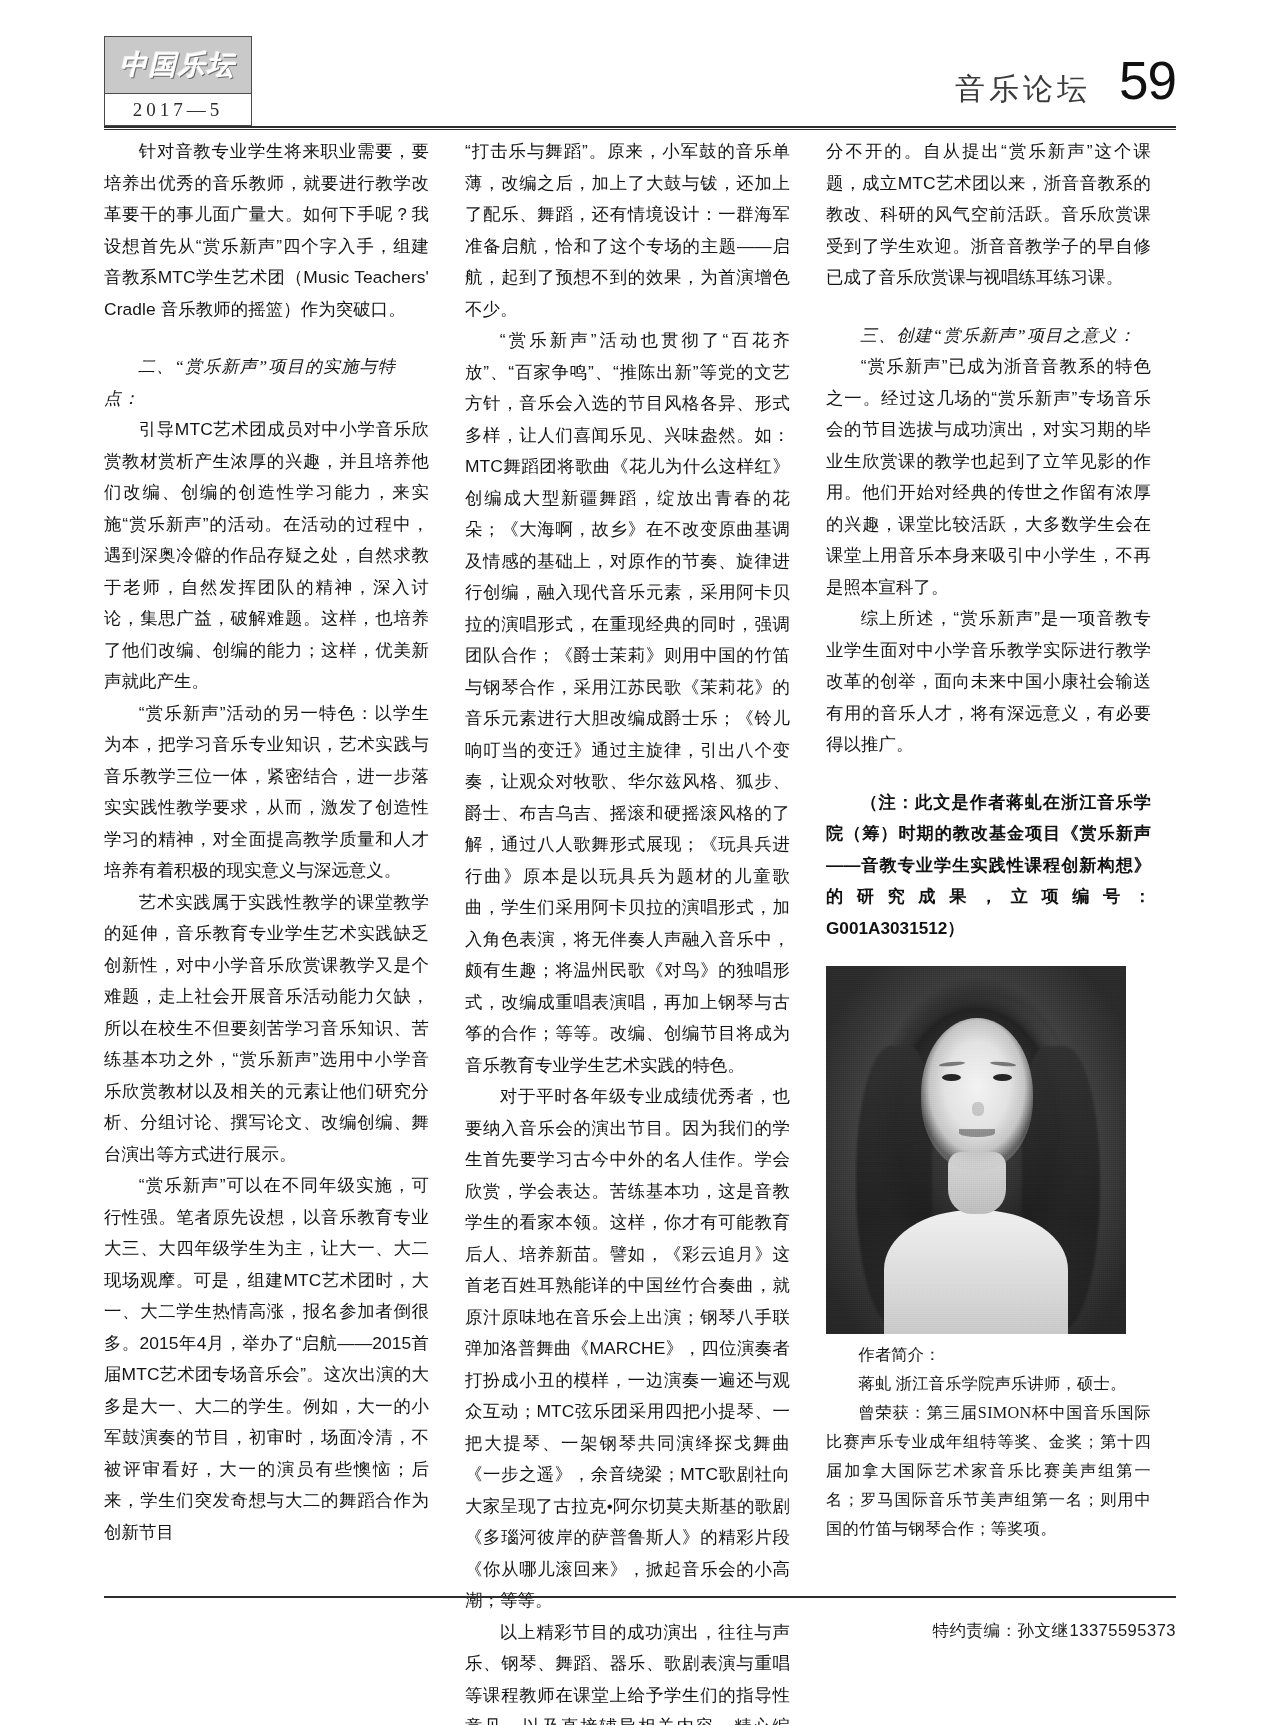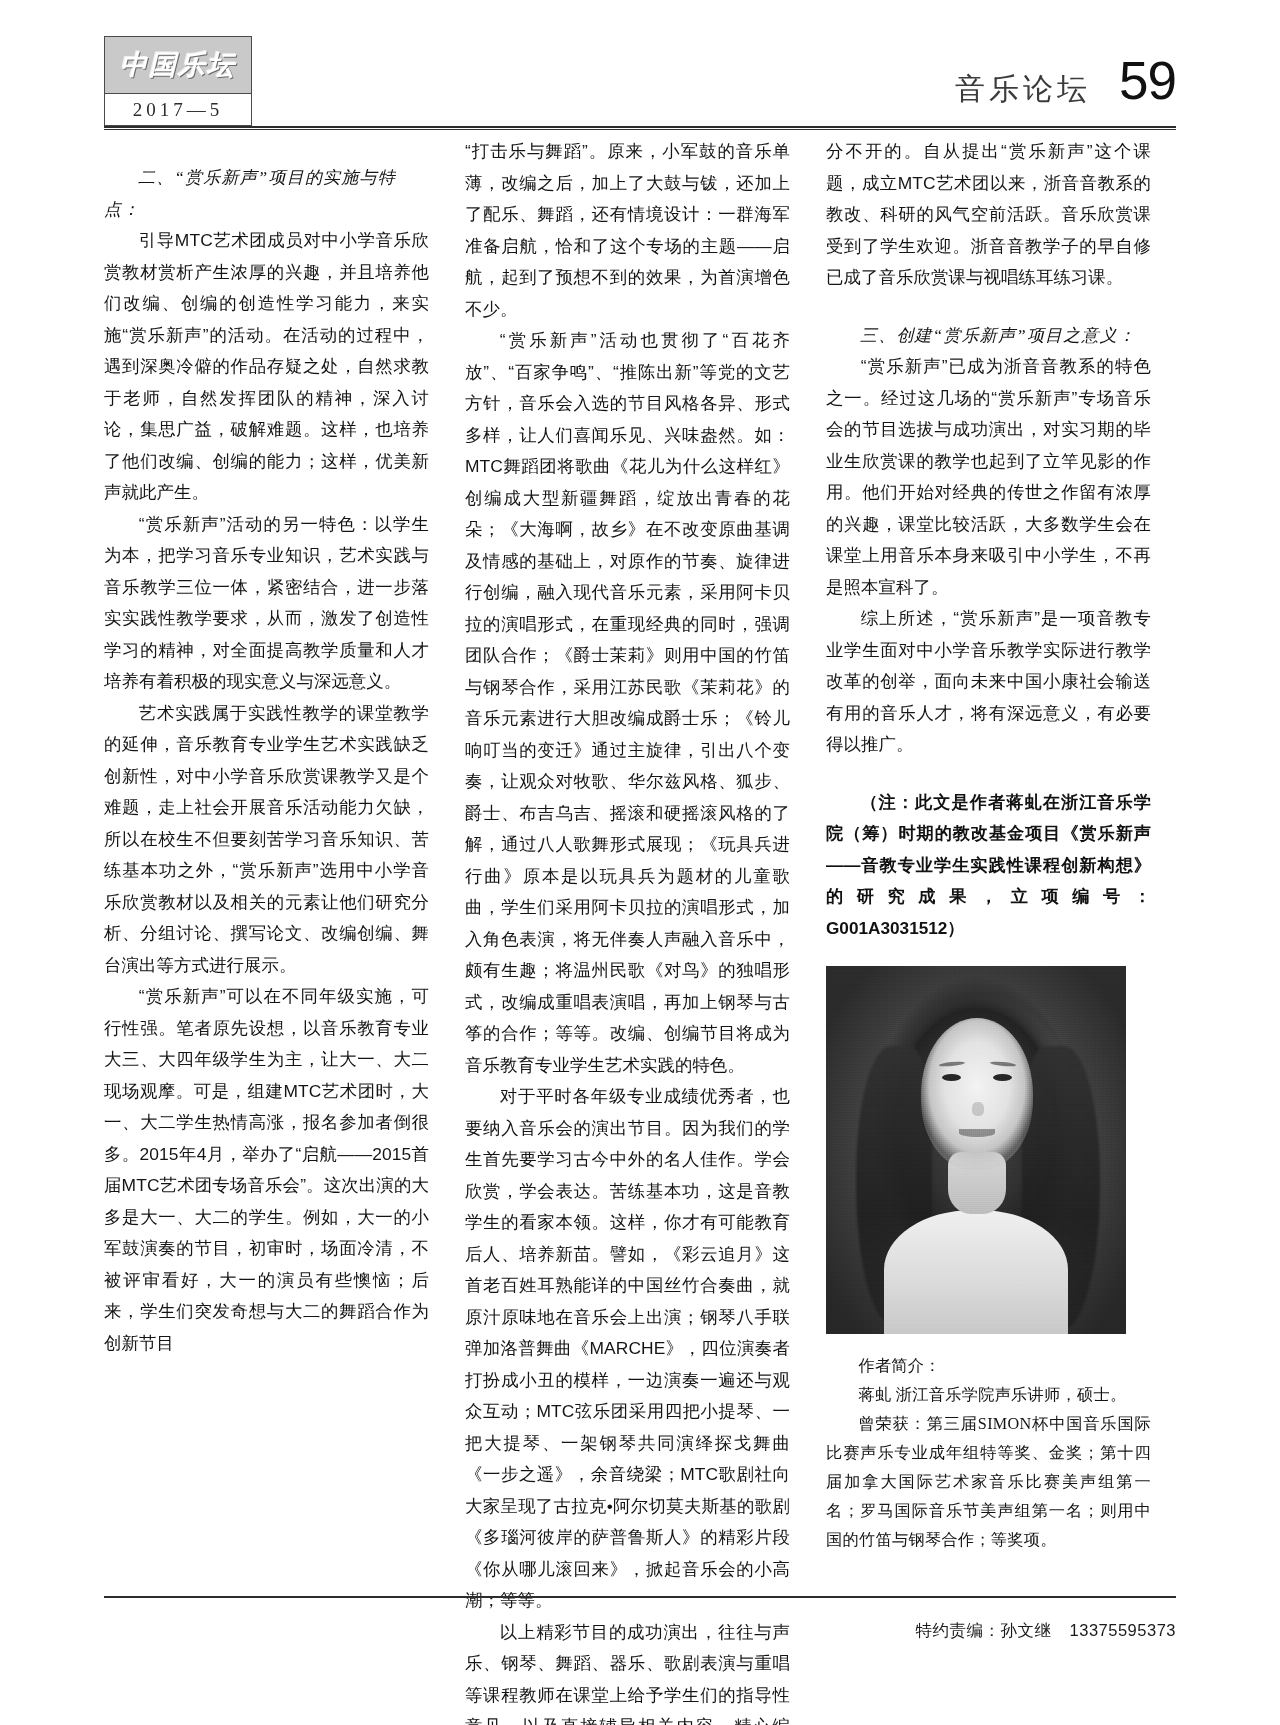--- a/index.html
+++ b/index.html
@@ -241,21 +241,21 @@
     position: absolute;
     inset: 0;
     background-image:
       repeating-linear-gradient(0deg, rgba(255,255,255,0.03) 0 1px, rgba(0,0,0,0.03) 1px 2px),
       repeating-linear-gradient(90deg, rgba(255,255,255,0.02) 0 1px, rgba(0,0,0,0.02) 1px 2px);
     mix-blend-mode: overlay;
   }
 
   
   .bio {
-    margin-top: 18px;
+    margin-top: 7px;
     font-family: "Liberation Serif", "DejaVu Serif", serif;
     font-size: 16.2px;
     line-height: 29px;
     color: #141414;
     text-align: justify;
     letter-spacing: 0.3px;
   }
   .bio .bio-title { text-indent: 2em; display: block; }
   .bio .bio-line { text-indent: 2em; display: block; }
 
@@ -270,21 +270,21 @@
   }
   .footer {
     position: absolute;
     right: 104px;
     top: 1620px;
     font-family: "Liberation Sans", "DejaVu Sans", sans-serif;
     font-size: 16.5px;
     color: #1a1a1a;
     letter-spacing: 0.5px;
     display: flex;
-    gap: 18px;
+    gap: 1px;
     align-items: baseline;
   }
 </style>
 </head>
 <body>
 
 <div class="page">
 
   <div class="masthead">
     <div class="masthead-title">中国乐坛</div>
@@ -294,20 +294,21 @@
   <div class="header-right">
     <span class="header-section">音乐论坛</span>
     <span class="header-pageno">59</span>
   </div>
 
   <div class="rule-top"></div>
 
   <div class="columns">
 
     <div class="col">
+      <p class="body">针对音教专业学生将来职业需要，要培养出优秀的音乐教师，就要进行教学改革要干的事儿面广量大。如何下手呢？我设想首先从“赏乐新声”四个字入手，组建音教系MTC学生艺术团（Music Teachers' Cradle 音乐教师的摇篮）作为突破口。</p>
       <div class="gap-md"></div>
       <p class="heading">二、“赏乐新声”项目的实施与特点：</p>
       <p class="body">引导MTC艺术团成员对中小学音乐欣赏教材赏析产生浓厚的兴趣，并且培养他们改编、创编的创造性学习能力，来实施“赏乐新声”的活动。在活动的过程中，遇到深奥冷僻的作品存疑之处，自然求教于老师，自然发挥团队的精神，深入讨论，集思广益，破解难题。这样，也培养了他们改编、创编的能力；这样，优美新声就此产生。</p>
       <p class="body">“赏乐新声”活动的另一特色：以学生为本，把学习音乐专业知识，艺术实践与音乐教学三位一体，紧密结合，进一步落实实践性教学要求，从而，激发了创造性学习的精神，对全面提高教学质量和人才培养有着积极的现实意义与深远意义。</p>
       <p class="body">艺术实践属于实践性教学的课堂教学的延伸，音乐教育专业学生艺术实践缺乏创新性，对中小学音乐欣赏课教学又是个难题，走上社会开展音乐活动能力欠缺，所以在校生不但要刻苦学习音乐知识、苦练基本功之外，“赏乐新声”选用中小学音乐欣赏教材以及相关的元素让他们研究分析、分组讨论、撰写论文、改编创编、舞台演出等方式进行展示。</p>
       <p class="body">“赏乐新声”可以在不同年级实施，可行性强。笔者原先设想，以音乐教育专业大三、大四年级学生为主，让大一、大二现场观摩。可是，组建MTC艺术团时，大一、大二学生热情高涨，报名参加者倒很多。2015年4月，举办了“启航——2015首届MTC艺术团专场音乐会”。这次出演的大多是大一、大二的学生。例如，大一的小军鼓演奏的节目，初审时，场面冷清，不被评审看好，大一的演员有些懊恼；后来，学生们突发奇想与大二的舞蹈合作为创新节目</p>
     </div>
 
     <div class="col">
       <p class="body no-indent">“打击乐与舞蹈”。原来，小军鼓的音乐单薄，改编之后，加上了大鼓与钹，还加上了配乐、舞蹈，还有情境设计：一群海军准备启航，恰和了这个专场的主题——启航，起到了预想不到的效果，为首演增色不少。</p>

